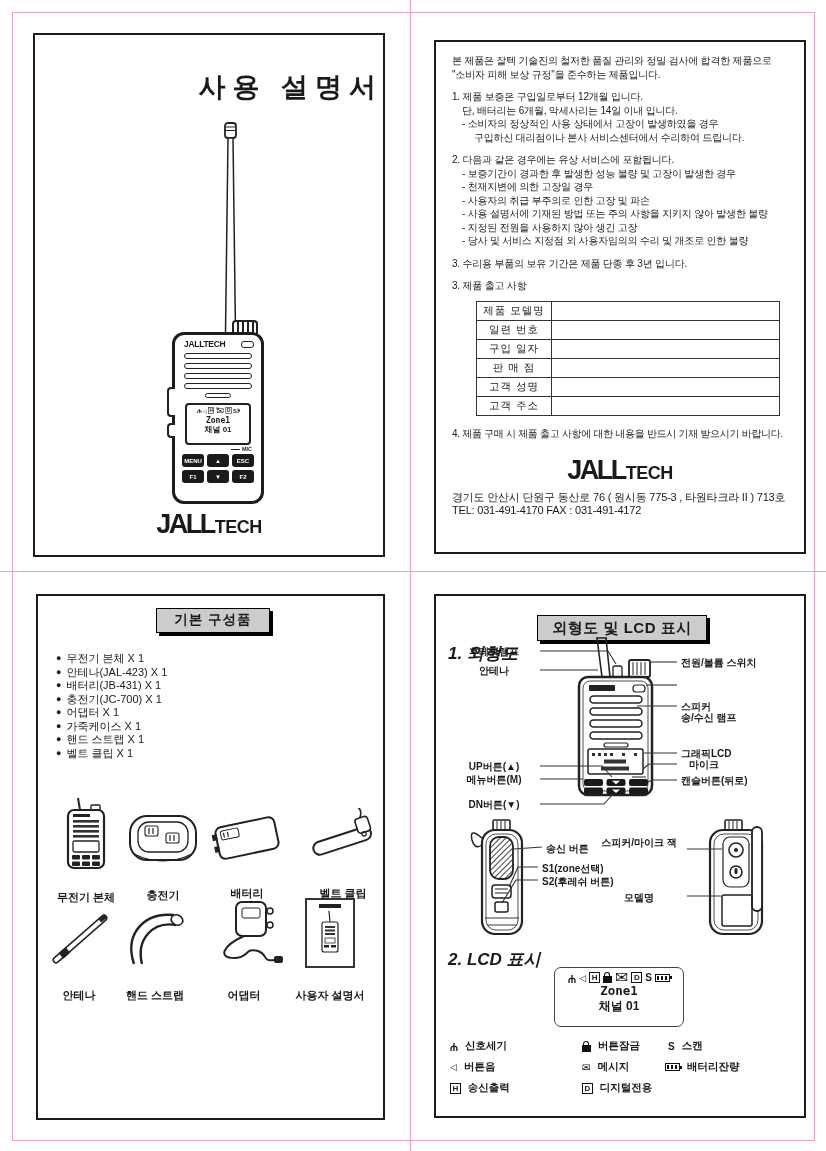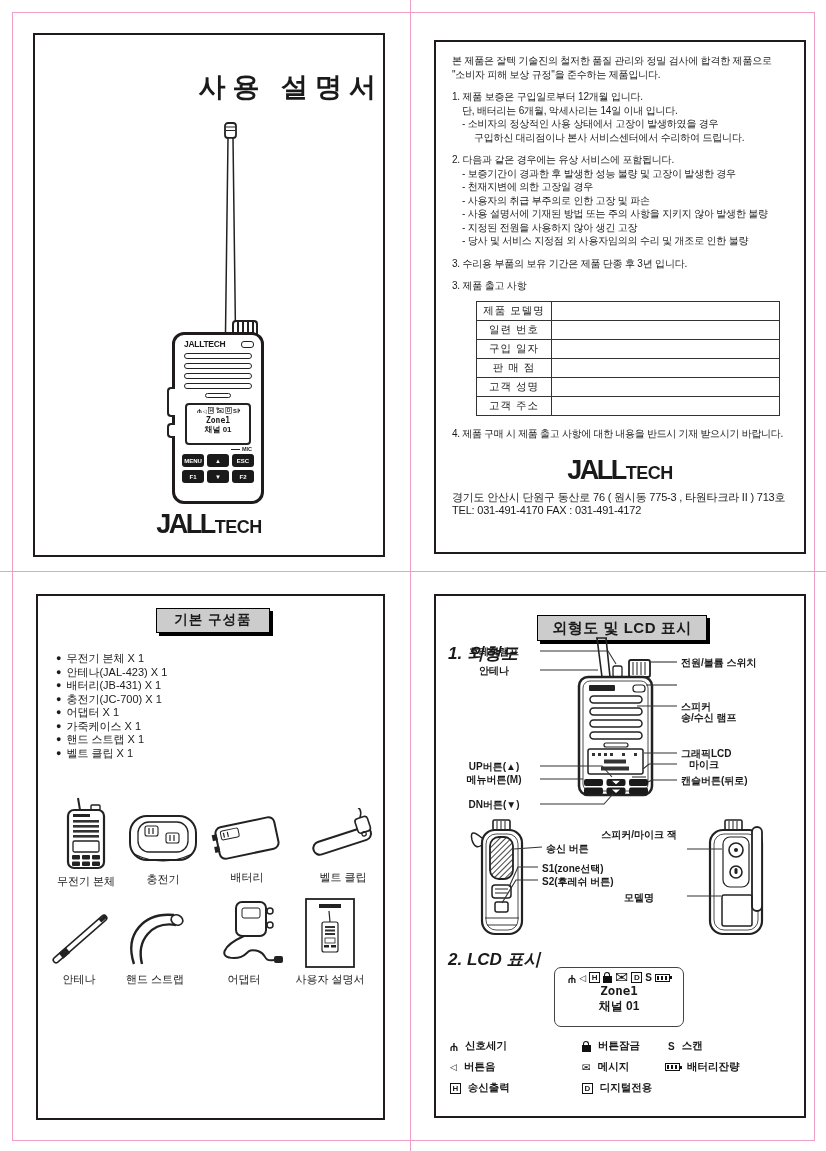--- a/index.html
+++ b/index.html
@@ -64,21 +64,21 @@
          padding:4px 2px;letter-spacing:-0.4px;white-space:nowrap;}
 
   
   .hd-box{position:absolute;background:#ccc;border:1.5px solid #000;box-shadow:3px 3px 0 #000;
           text-align:center;font-weight:bold;box-sizing:border-box;}
   #comp-hd{left:118px;top:12px;width:114px;height:25px;font-size:13.5px;line-height:22px;letter-spacing:1px;}
   .comp-list{position:absolute;left:18px;top:56px;}
   .comp-item{font-size:11px;line-height:13.5px;display:flex;align-items:center;gap:5px;white-space:nowrap;}
   .comp-item .blt{font-size:9px;}
   .fig{position:absolute;text-align:center;}
-  .fig .cap{font-size:11px;font-weight:normal;margin-top:0;white-space:nowrap;}
+  .fig .cap{font-size:11px;font-weight:bold;margin-top:16px;white-space:nowrap;}
 
   
   #diag-hd{left:101px;top:19px;width:170px;height:26px;font-size:15px;line-height:23px;letter-spacing:0.5px;}
   .sec{position:absolute;font-size:17px;font-weight:bold;font-style:italic;}
   .dsvg{position:absolute;left:0;top:0;}
   .lbl{position:absolute;font-size:10px;font-weight:bold;white-space:nowrap;}
   .lblL{text-align:center;width:92px;}
   .lcd-box{position:absolute;left:118px;top:371px;width:130px;height:60px;border:1.5px solid #444;
            border-radius:7px;box-sizing:border-box;text-align:center;padding-top:4px;}
   .lcd-box .lcd-iconrow{gap:3px;}
@@ -479,21 +479,21 @@
     <div class="lbl lblL" style="left:12px;top:202px;">DN버튼(▼)</div>
     <div class="lbl" style="left:245px;top:60px;">전원/볼륨 스위치</div>
     <div class="lbl" style="left:245px;top:83px;margin-top:32px;">송/수신 램프</div>
     <div class="lbl" style="left:245px;top:104px;">스피커</div>
     <div class="lbl" style="left:245px;top:151px;">그래픽LCD</div>
     <div class="lbl" style="left:253px;top:162px;">마이크</div>
     <div class="lbl" style="left:245px;top:178px;">캔슬버튼(뒤로)</div>
     <div class="lbl" style="left:110px;top:246px;">송신 버튼</div>
     <div class="lbl" style="left:106px;top:266px;">S1(zone선택)</div>
     <div class="lbl" style="left:106px;top:279px;">S2(후레쉬 버튼)</div>
-    <div class="lbl lblL" style="left:157px;top:232px;">스피커/마이크 잭</div>
+    <div class="lbl lblL" style="left:157px;top:240px;">스피커/마이크 잭</div>
     <div class="lbl lblL" style="left:157px;top:295px;">모델명</div>
 
     <div class="sec" style="left:12px;top:352px;">2. LCD 표시</div>
 
     <div class="lcd-box">
       <div class="lcd-iconrow">
         <span class="ic ic-sig">Ψ</span>
         <span class="ic ic-spk">◁</span>
         <span class="ic ic-box">H</span>
         <span class="ic ic-lock"></span>

